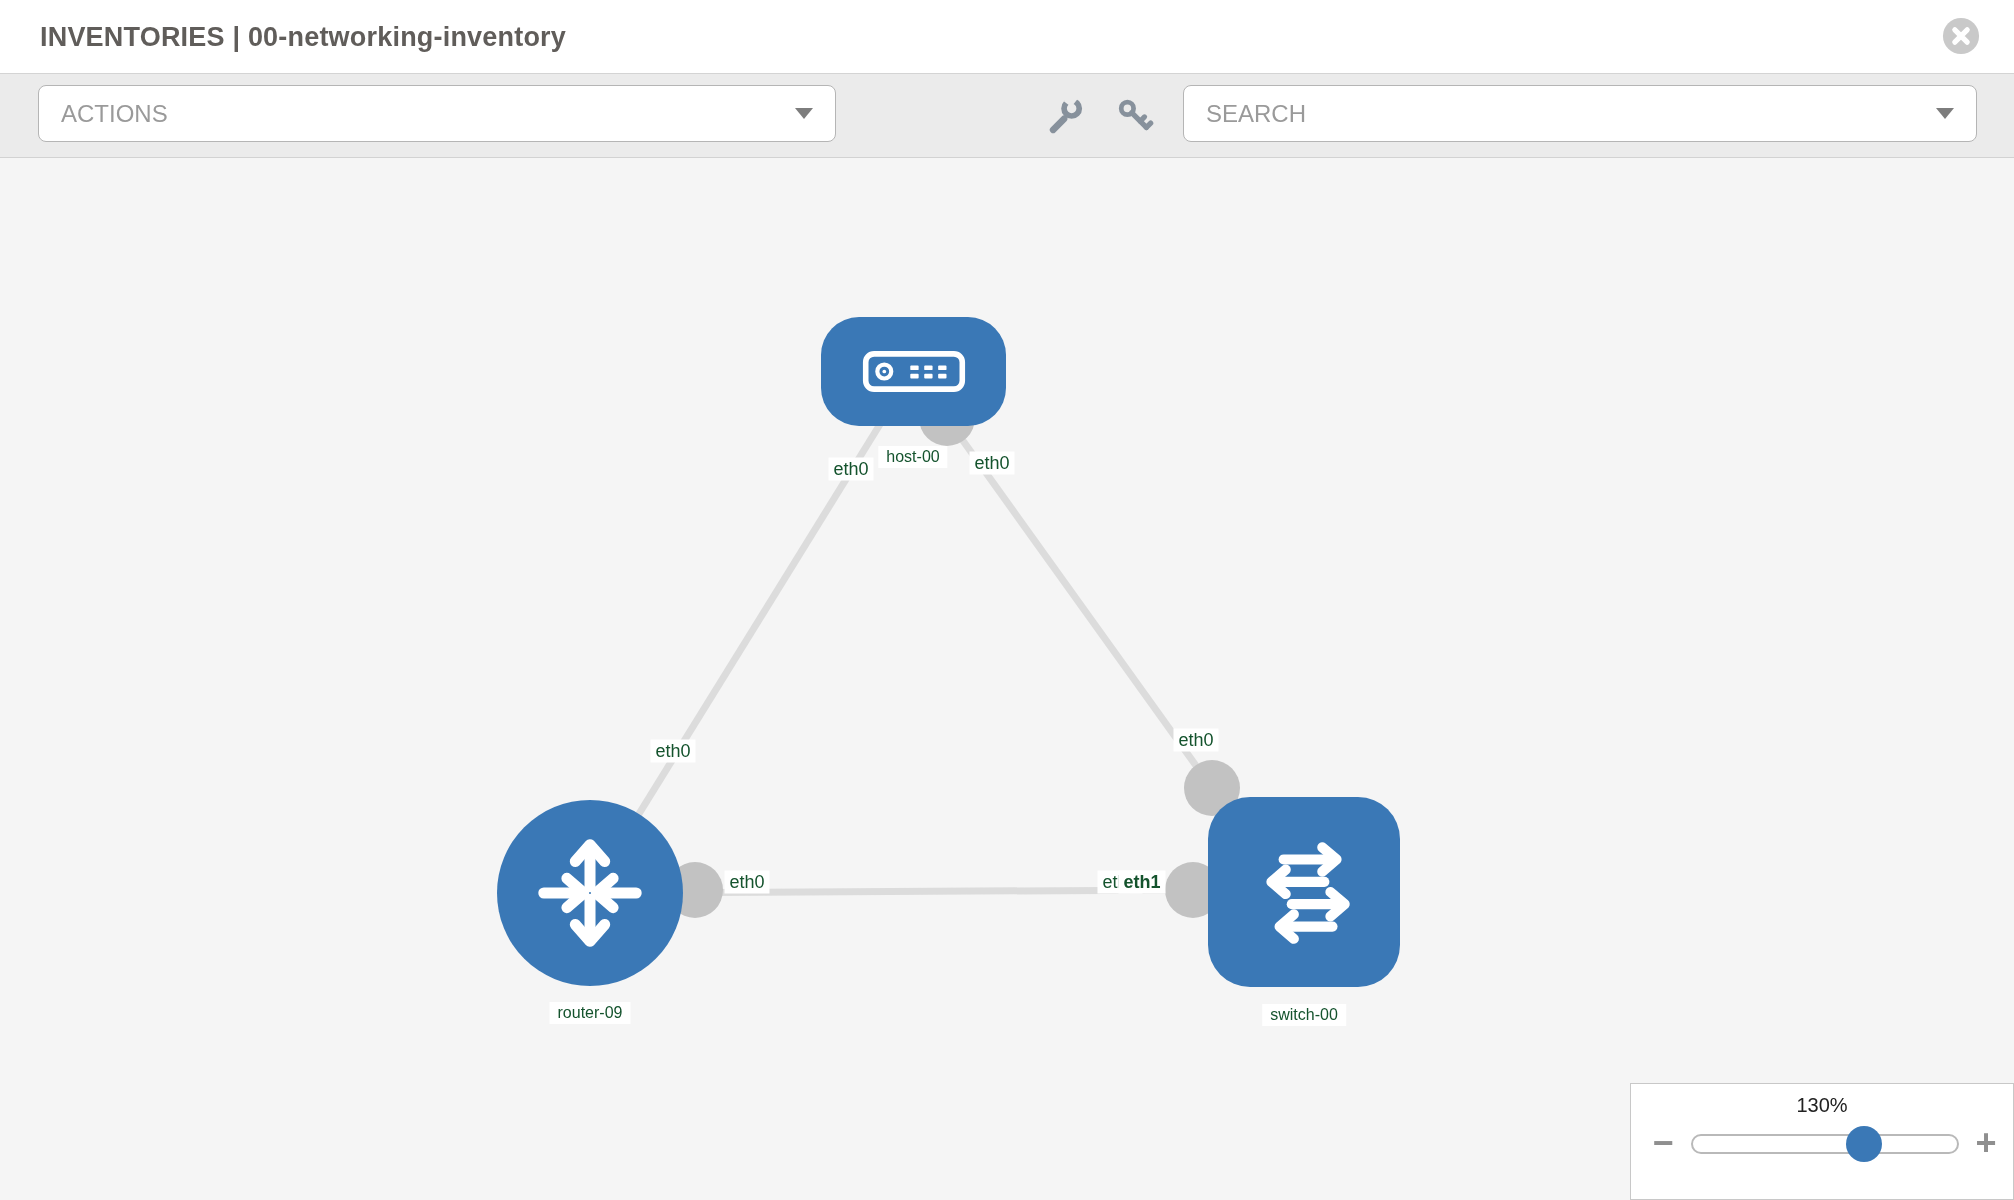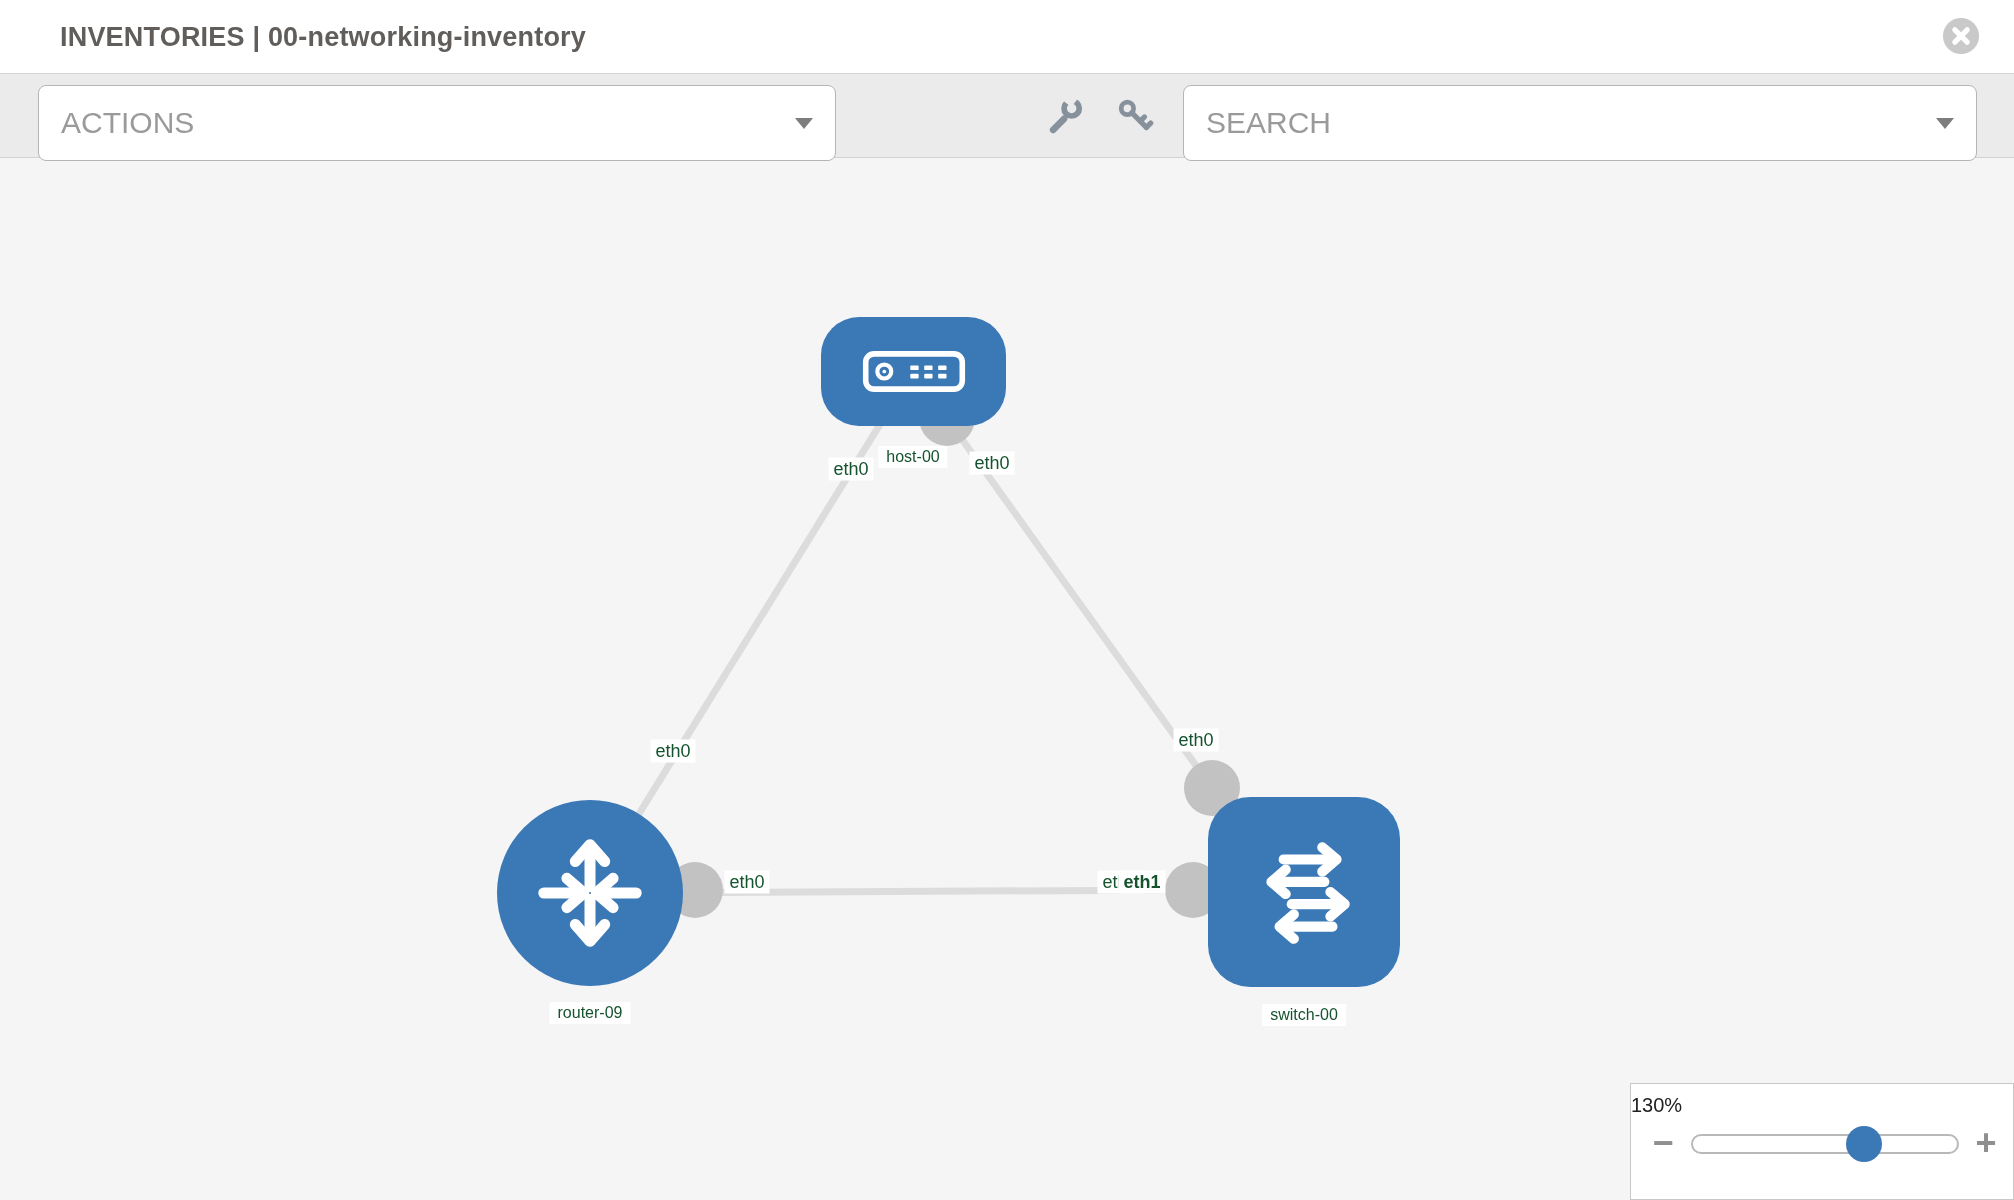--- a/index.html
+++ b/index.html
@@ -1,26 +1,26 @@
 <!DOCTYPE html>
 <html style="--accent: #3a78b6;"><head>
 <meta charset="utf-8">
 <style>
   html,body{margin:0;padding:0;background:#fff;}
   body{font-family:"Liberation Sans",sans-serif;}
   .app{position:relative;width:2014px;height:1200px;background:#f5f5f5;overflow:hidden;}
 
   
   .header{position:absolute;top:0;left:0;width:2014px;height:73px;background:#ffffff;border-bottom:1px solid #d4d4d4;z-index:10;}
-  .title{position:absolute;left:40px;top:50%;transform:translateY(-50%);font-size:27px;font-weight:bold;color:#605d5a;letter-spacing:.2px;margin-left:20px;}
+  .title{position:absolute;left:40px;top:50%;transform:translateY(-50%);font-size:27px;font-weight:bold;color:#605d5a;letter-spacing:.2px;}
   .close-btn{position:absolute;right:34px;top:17px;width:38px;height:38px;cursor:pointer;}
 
   
   .toolbar{position:absolute;top:74px;left:0;width:2014px;height:83px;background:#ebebeb;border-bottom:1px solid #d2d2d2;z-index:10;}
-  .select{position:absolute;top:11px;height:76px;background:#fff;border:1px solid #b5b5b5;border-radius:8px;display:flex;align-items:center;padding:0 22px;box-sizing:border-box;color:#9a9a9a;font-size:30px;cursor:pointer;}
+  .select{position:absolute;top:11px;height:57px;background:#fff;border:1px solid #b5b5b5;border-radius:8px;display:flex;align-items:center;padding:0 22px;box-sizing:border-box;color:#9a9a9a;font-size:24px;cursor:pointer;}
   .select.actions{left:38px;width:798px;}
   .select.search{left:1183px;width:794px;}
   .caret{margin-left:auto;width:0;height:0;border-left:9px solid transparent;border-right:9px solid transparent;border-top:11px solid #7d7d7d;}
   .tool-btn{position:absolute;top:23px;width:38px;height:38px;cursor:pointer;}
   .tool-btn.wrench{left:1046px;}
   .tool-btn.key{left:1116px;}
 
   
   .canvas{position:absolute;top:157px;left:0;width:2014px;height:1043px;background:#f5f5f5;}
   .graph{position:absolute;top:0;left:0;z-index:1;}
@@ -30,21 +30,21 @@
   .node.router{left:497px;top:643px;width:186px;height:186px;border-radius:50%;}
   .node.switch{left:1208px;top:640px;width:192px;height:190px;border-radius:42px;}
 
   .chip{position:absolute;transform:translate(-50%,-50%);background:#ffffff;color:#14532d;white-space:nowrap;z-index:3;}
   .chip.node-label{font-size:16px;padding:2px 8px;}
   .chip.if-label{font-size:18px;padding:1px 5px;}
   .chip.overlay{z-index:4;font-weight:bold;}
 
   
   .zoom-panel{position:absolute;left:1630px;top:926px;width:384px;height:117px;background:#fff;border:1px solid #c8c8c8;box-sizing:border-box;z-index:5;}
-  .zoom-level{margin-top:10px;font-size:20px;color:#222;}
+  .zoom-level{margin-top:10px;text-align:center;font-size:20px;color:#222;}
   .zoom-glyph{position:absolute;width:36px;height:36px;top:42px;line-height:34px;text-align:center;font-size:36px;font-weight:bold;color:#8f8f8f;cursor:pointer;user-select:none;}
   .zoom-glyph.minus{left:14px;}
   .zoom-glyph.plus{left:337px;}
   .zoom-track{position:absolute;left:60px;top:50px;width:268px;height:20px;background:#fff;border:2px solid #b9b9b9;border-radius:11px;box-sizing:border-box;cursor:pointer;}
   .zoom-thumb{position:absolute;left:215px;top:42px;width:36px;height:36px;border-radius:50%;background:var(--accent,#3a78b6);cursor:grab;}
 </style>
 </head>
 <body>
 
 <div class="app">

